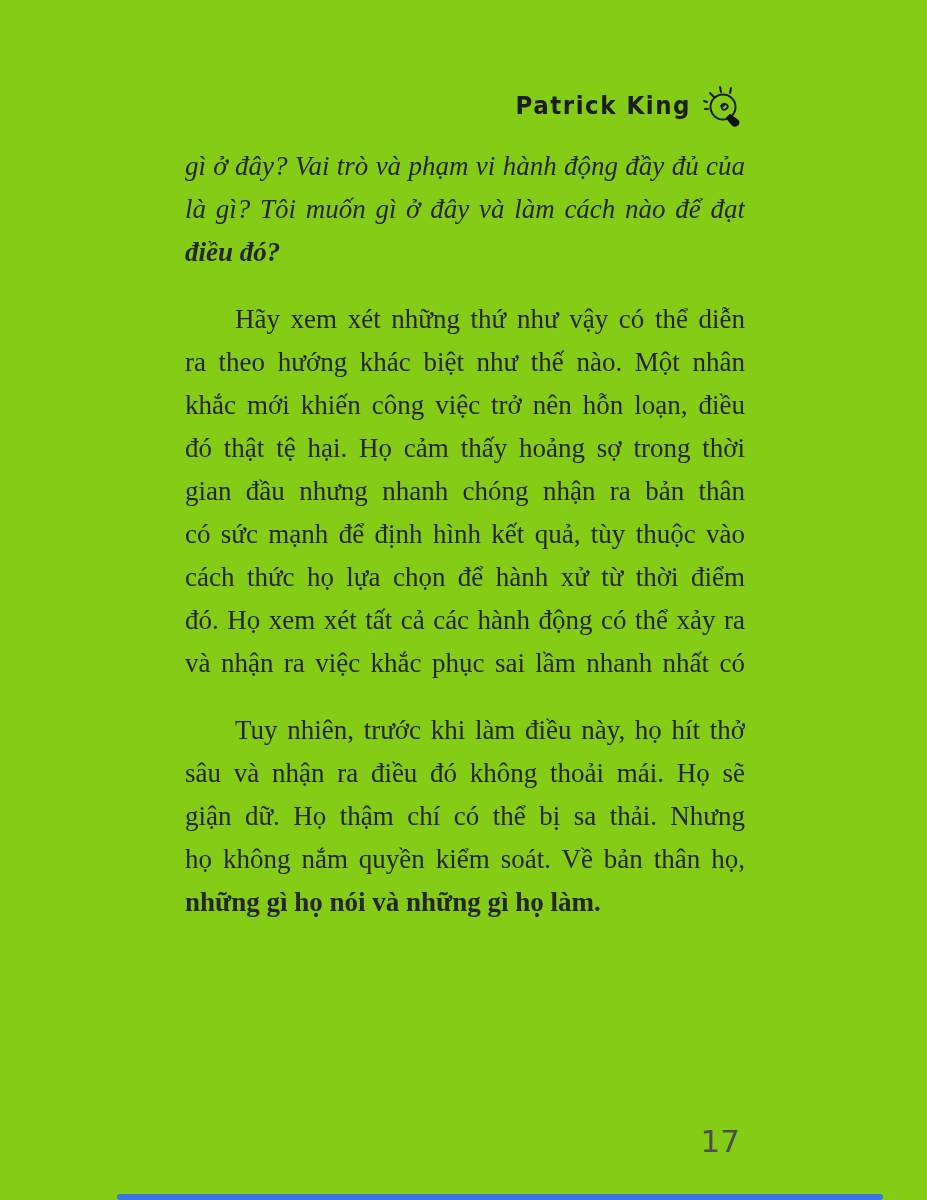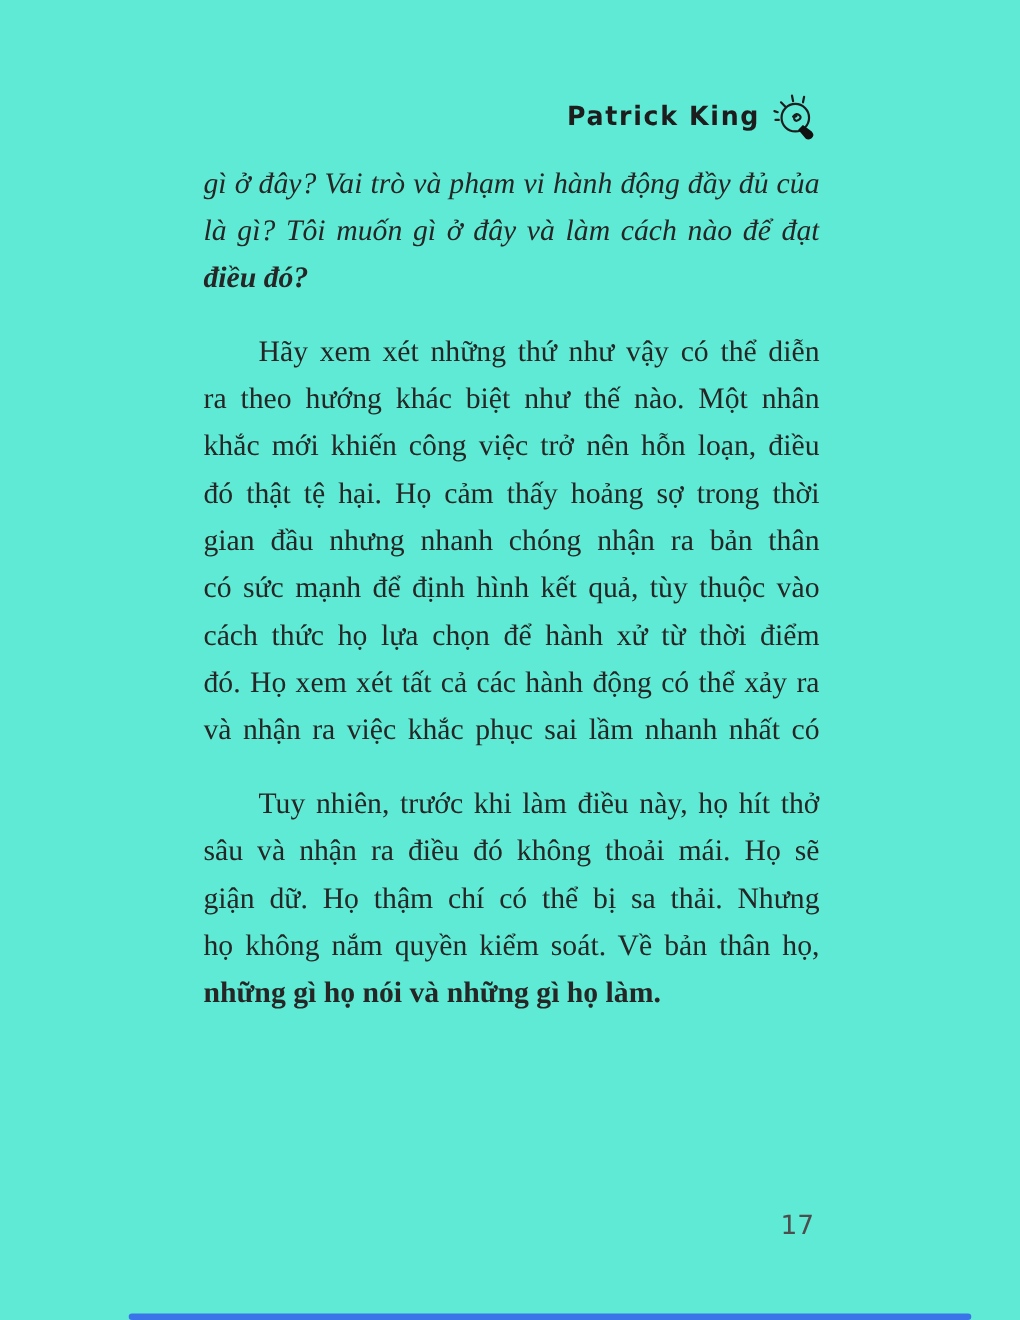--- a/index.html
+++ b/index.html
@@ -57,42 +57,42 @@
   }
   .line.last {
     text-align-last: left;
     font-weight: bold;
   }
   .line.indent { padding-left: 50px; }
 
   
   .page-number {
     position: absolute;
-    top: 1100px;
+    top: 1123px;
     right: 187px;
     font-family: "DejaVu Sans", "Liberation Sans", sans-serif;
-    font-size: 24px;
+    font-size: 31px;
     color: #4d4d4d;
     text-align: right;
   }
 
   
   .progress-bar {
     position: absolute;
     bottom: 0;
     left: 117px;
     width: 766px;
     height: 6px;
     border-radius: 3px;
   }
 </style>
 </head>
 <body>
 
-<div class="page" style="background: #5eead4;">
+<div class="page" style="background: #84cc16;">
 
   <header class="page-header">
     <span class="author-name">Patrick King</span>
     <svg class="doodle-icon" viewBox="0 0 50 44" fill="none" stroke="#1d1d1d" stroke-width="2" stroke-linecap="round">
 
       <line x1="7" y1="17" x2="10" y2="18"></line>
       <line x1="8" y1="25" x2="11" y2="25"></line>
 
       <line x1="13" y1="9" x2="17" y2="13"></line>
       <line x1="23" y1="3" x2="24" y2="8"></line>

